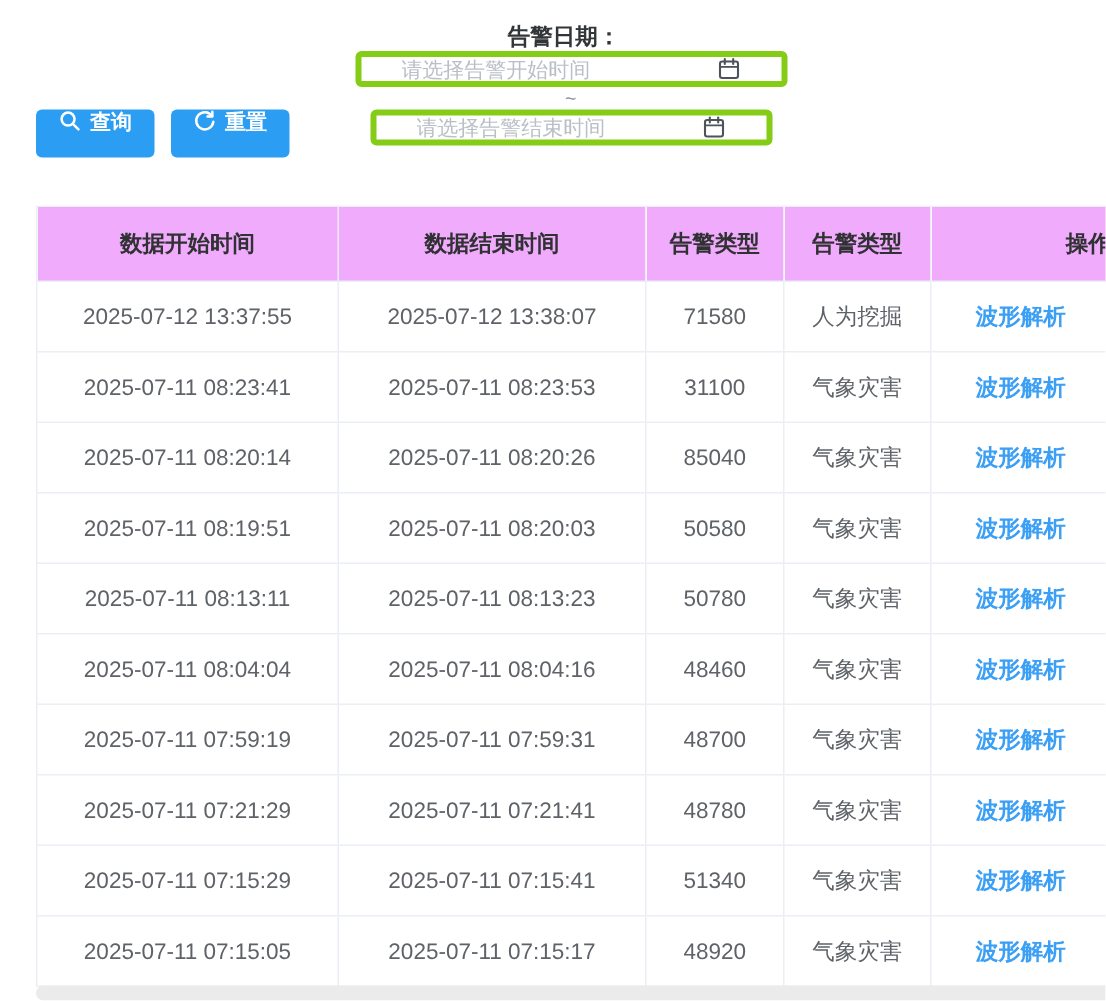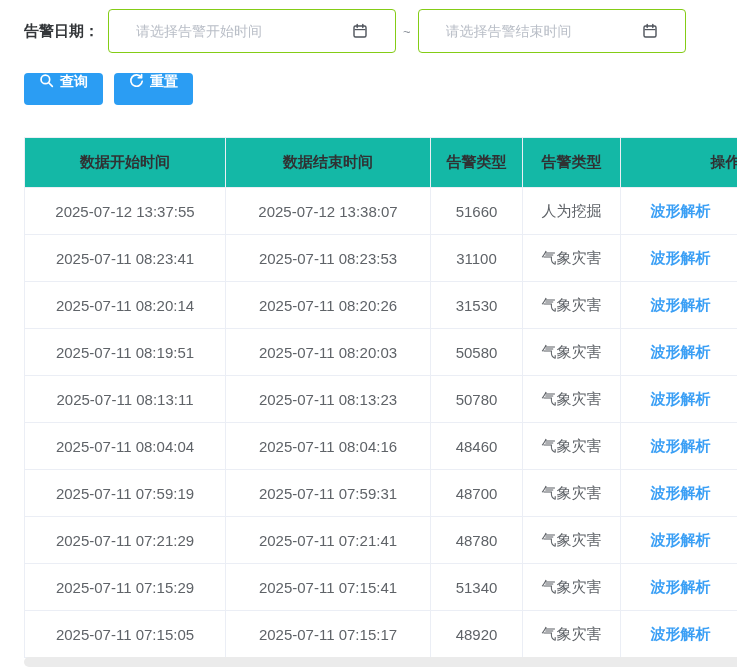--- a/index.html
+++ b/index.html
@@ -9,31 +9,32 @@
     font-family: "Liberation Sans", "DejaVu Sans", sans-serif;
     position: relative;
   }
 
   
   .filter-bar {
     display: flex;
     align-items: center;
     margin: 15px 0 0 24px;
     height: 32px;
+    flex-direction: column;
   }
   .filter-label {
     font-size: 15px;
     font-weight: bold;
     color: #333639;
     margin-right: 9px;
     white-space: nowrap;
   }
   .date-input {
     height: 44px;
-    border: 1px solid #84cc16;
+    border: 4px solid #84cc16;
     border-radius: 4px;
     display: flex;
     align-items: center;
     padding: 0 27px;
     background: #fff;
   }
   .date-input.start { width: 288px; }
   .date-input.end   { width: 268px; }
   .date-input input {
     border: none;
@@ -93,21 +94,21 @@
   col.c5 { width: 210px; }
   th, td {
     border: 1px solid #ebeef5;
     text-align: center;
     font-size: 15px;
     white-space: nowrap;
     overflow: hidden;
   }
   th {
     height: 50px;
-    background: #14b8a6;
+    background: #f0abfc;
     color: #303133;
     font-weight: bold;
   }
   td {
     height: 47px;
     color: #5f6368;
     background: #ffffff;
   }
   td.op { padding-right: 90px; }
   .link {
@@ -199,41 +200,41 @@
           <th>数据结束时间</th>
           <th>告警类型</th>
           <th>告警类型</th>
           <th>操作</th>
         </tr>
     </thead>
     <tbody>
   <tr>
     <td>2025-07-12 13:37:55</td>
     <td>2025-07-12 13:38:07</td>
-    <td>51660</td>
+    <td>71580</td>
     <td>人为挖掘</td>
     <td class="op">
       <a class="link">波形解析</a>
     </td>
   </tr>
 
   <tr>
     <td>2025-07-11 08:23:41</td>
     <td>2025-07-11 08:23:53</td>
     <td>31100</td>
     <td>气象灾害</td>
     <td class="op">
       <a class="link">波形解析</a>
     </td>
   </tr>
 
   <tr>
     <td>2025-07-11 08:20:14</td>
     <td>2025-07-11 08:20:26</td>
-    <td>31530</td>
+    <td>85040</td>
     <td>气象灾害</td>
     <td class="op">
       <a class="link">波形解析</a>
     </td>
   </tr>
 
   <tr>
     <td>2025-07-11 08:19:51</td>
     <td>2025-07-11 08:20:03</td>
     <td>50580</td>

